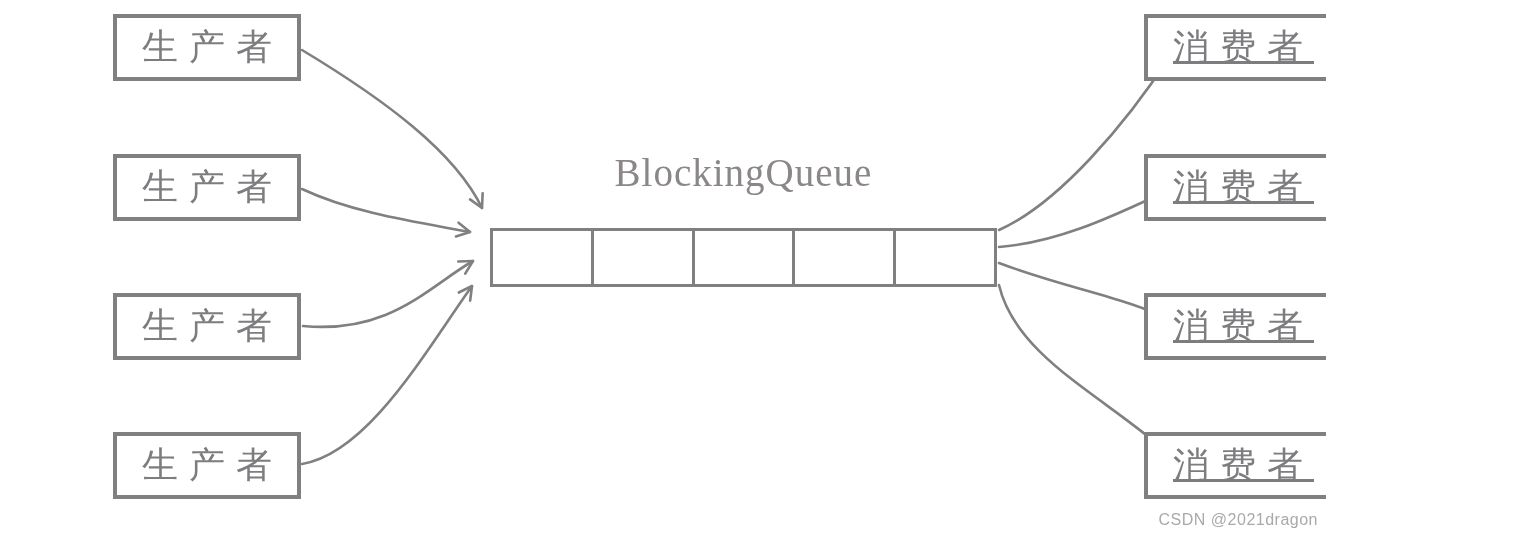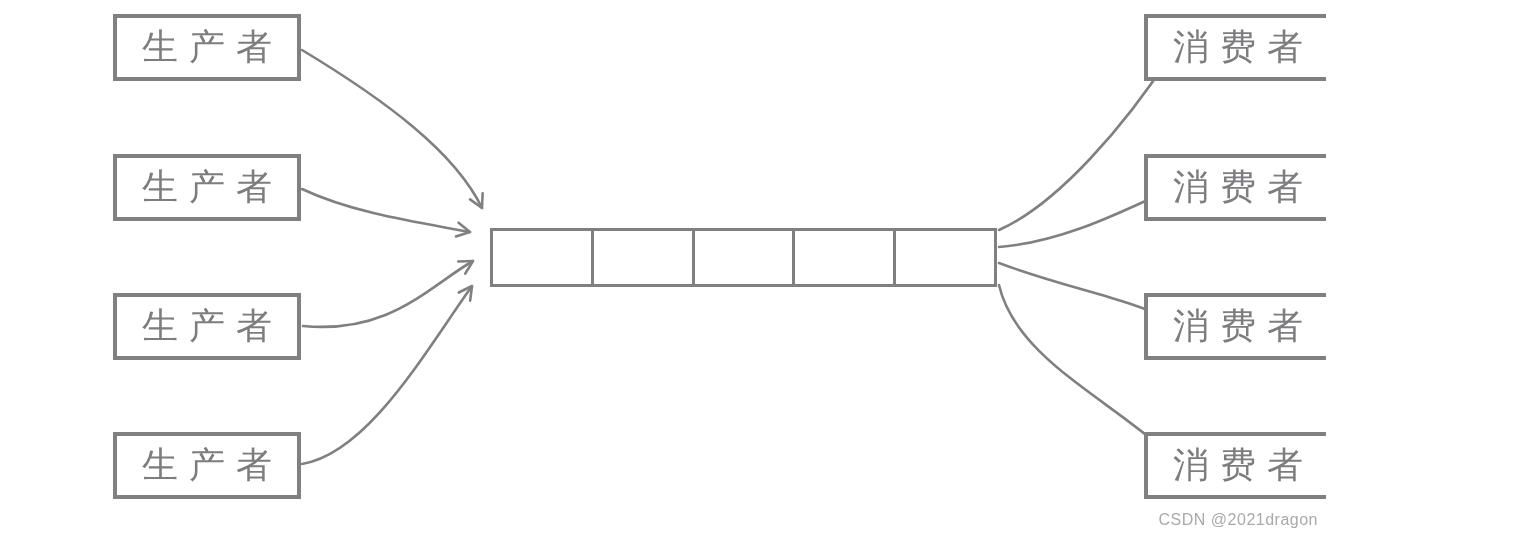--- a/index.html
+++ b/index.html
@@ -31,21 +31,21 @@
     display: flex;
     align-items: center;
     justify-content: center;
     font-size: 36px;
     letter-spacing: 11px;
     padding-left: 11px;
     color: #7d7d80;
     white-space: nowrap;
   }
   .producer-col .label-box { left: 113px; }
-  .consumer-col .label-box { left: 1144px; }
+  .consumer-col .label-box { left: 1144px; text-decoration: underline; }
   .pos-0 { top: 14px; }
   .pos-1 { top: 154px; }
   .pos-2 { top: 293px; }
   .pos-3 { top: 432px; }
 
   .queue-title {
     position: absolute;
     left: 490px;
     top: 150px;
     width: 507px;
@@ -114,20 +114,21 @@
       <span>生产者</span>
     </div>
     <div class="label-box pos-2">
       <span>生产者</span>
     </div>
     <div class="label-box pos-3">
       <span>生产者</span>
     </div>
   </div>
 
+  <div class="queue-title">BlockingQueue</div>
 
   <div class="queue">
     <div class="queue-cell"></div>
     <div class="queue-cell"></div>
     <div class="queue-cell"></div>
     <div class="queue-cell"></div>
     <div class="queue-cell"></div>
   </div>
 
   <div class="consumer-col">

